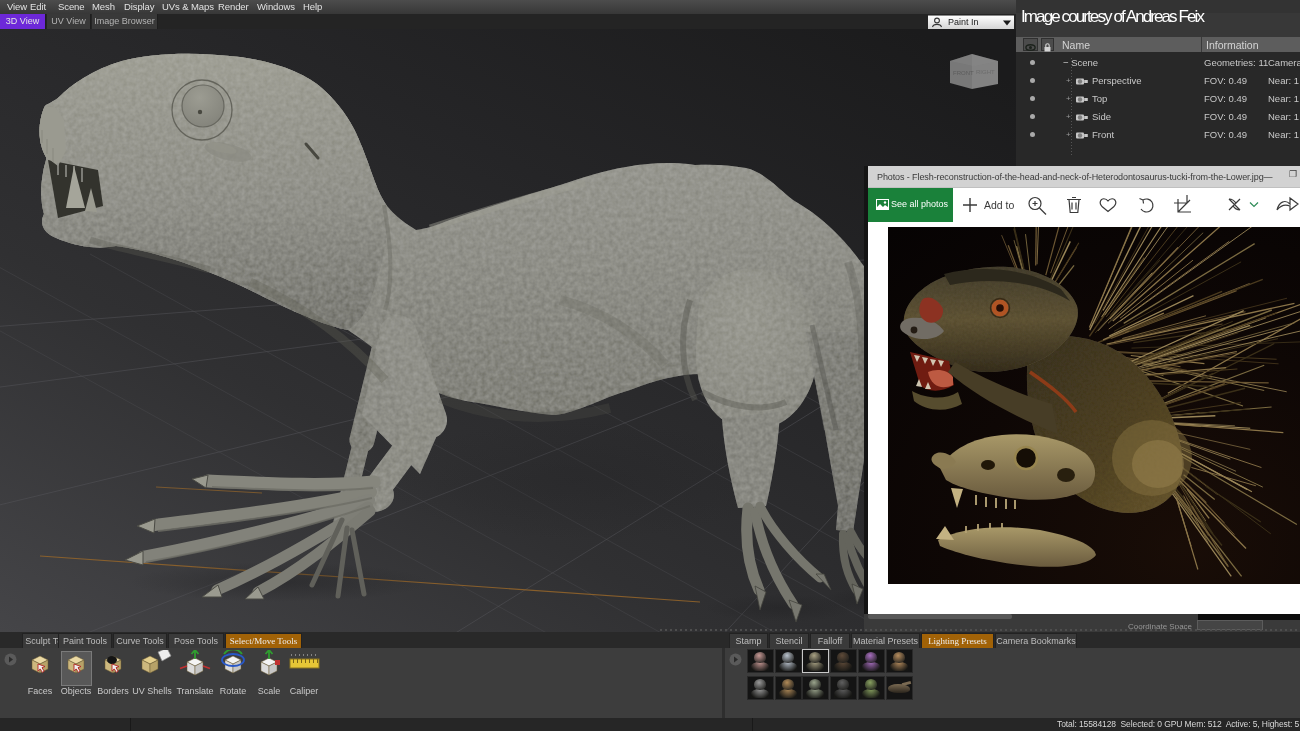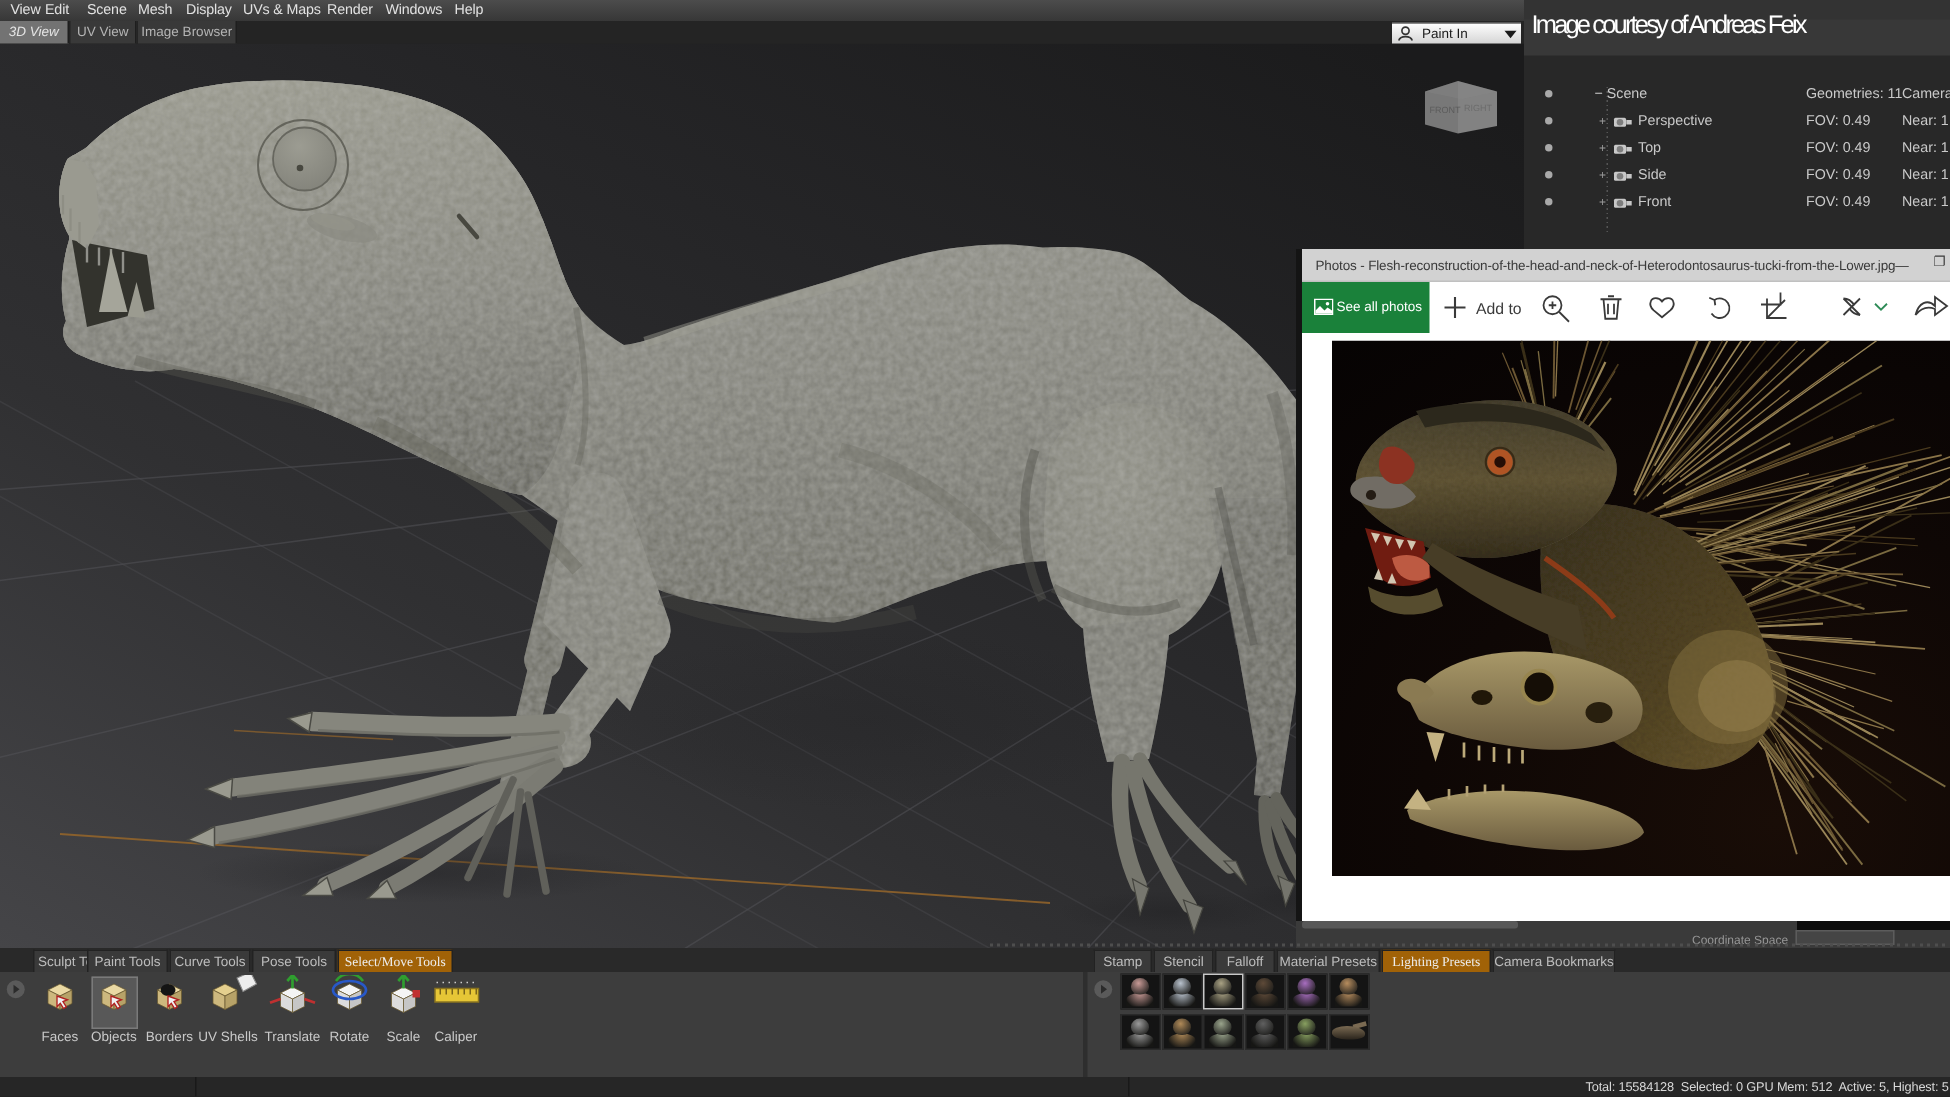--- a/index.html
+++ b/index.html
@@ -7,21 +7,21 @@
        background:#232323;font-family:"Liberation Sans",sans-serif;}
   .abs{position:absolute;}
   #menubar{left:0;top:0;width:1300px;height:14px;
     background:linear-gradient(#4c4c4c,#373737);
     color:#e2e2e2;font-size:9.5px;letter-spacing:-0.1px;}
   #menubar span{position:absolute;top:1px;}
   #toptabs{left:0;top:14px;width:1016px;height:15px;background:#242424;}
   .ttab{position:absolute;top:0;height:15px;font-size:9px;line-height:15px;
         text-align:center;color:#b4b4b4;background:#393939;border-right:1px solid #1e1e1e;
         white-space:nowrap;box-sizing:border-box;}
-  .ttab.act{background:#737373;color:#e4e4e4;font-style:italic;}
+  .ttab.act{background:#6d28d9;color:#e4e4e4;}
   #rightpanel{left:1016px;top:0;width:284px;height:632px;background:#282828;}
   #bigtitle{position:absolute;left:5px;top:7px;color:#ffffff;font-size:17px;
             white-space:nowrap;letter-spacing:-1.9px;}
   #tblhead{position:absolute;left:0;top:37px;width:284px;height:15px;background:#5d5d5d;}
   .hcell{position:absolute;top:1px;height:13px;width:15px;background:#4c4c4c;
          border:1px solid #303030;box-sizing:border-box;}
   .rowdot{position:absolute;width:5px;height:5px;border-radius:2.5px;background:#a9a9a9;left:14px;top:6px;}
   .trow{position:absolute;left:0;width:284px;height:18px;color:#c9c9c9;font-size:9.5px;line-height:18px;}
   .tname{position:absolute;white-space:nowrap;}
   .ti1{position:absolute;left:188px;white-space:nowrap;}
@@ -295,20 +295,37 @@
     <path d="M4.5 11 C5.5 7.5 12.5 7.5 13.5 11" fill="none" stroke="#333" stroke-width="1.1"></path>
     <path d="M75 4.5 L83 4.5 L79 9.5 Z" fill="#1a1a1a"></path>
   </svg>
   <span style="position:absolute;left:20px;top:1px;">Paint In</span>
 </div>
 
 <div class="abs" id="rightpanel">
   <div style="position:absolute;left:0;top:0;width:284px;height:37px;background:#383838;"></div>
   <div style="position:absolute;left:0;top:0;width:284px;height:13px;background:#333333;"></div>
   <div id="bigtitle">Image courtesy of Andreas Feix</div>
+  <div id="tblhead">
+    <div class="hcell" style="left:7px;">
+      <svg width="13" height="11">
+          <ellipse cx="6.5" cy="5.5" rx="4.6" ry="2.8" fill="none" stroke="#1c221c" stroke-width="1.4"></ellipse>
+          <circle cx="6.5" cy="5.5" r="1.5" fill="#1c221c"></circle>
+        </svg>
+    </div>
+    <div class="hcell" style="left:25px;width:13px;">
+      <svg width="11" height="11">
+          <rect x="2.5" y="5" width="6" height="4.5" fill="#d4d4d4"></rect>
+          <path d="M3.8 5 V3.4 a1.7 1.7 0 0 1 3.4 0 V5" fill="none" stroke="#d4d4d4" stroke-width="1.1"></path>
+        </svg>
+    </div>
+    <div style="position:absolute;left:46px;top:1px;font-size:10.5px;color:#d4d4d4;line-height:14px;">Name</div>
+    <div style="position:absolute;left:185px;top:0;width:1px;height:15px;background:#3a3a3a;"></div>
+    <div style="position:absolute;left:190px;top:1px;font-size:10.5px;color:#d4d4d4;line-height:14px;">Information</div>
+  </div>
   <div style="position:absolute;left:55px;top:58px;width:1px;height:97px;background:repeating-linear-gradient(#555 0,#555 1px,transparent 1px,transparent 3px);"></div>
   <div class="trow" style="top:54px;">
       <div class="rowdot"></div>
     <div class="tname" style="left:47px">− Scene</div>
     <div class="ti1">Geometries: 11</div>
       <div class="ti2">Cameras: 4</div>
     </div>
   <div class="trow" style="top:72px;">
       <div class="rowdot"></div>
     <span style="position:absolute;left:50px;top:0;font-size:8px;color:#9a9a9a;">+</span>

